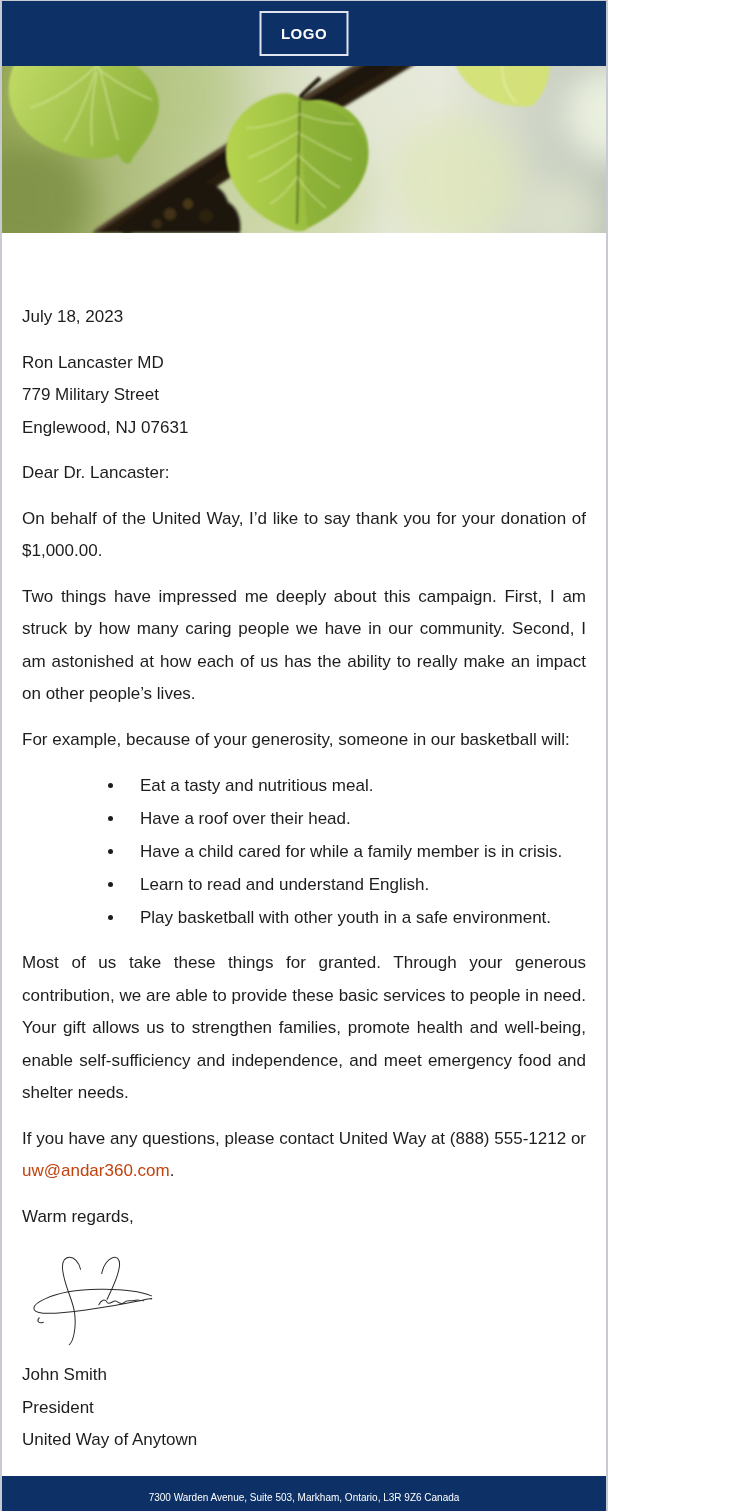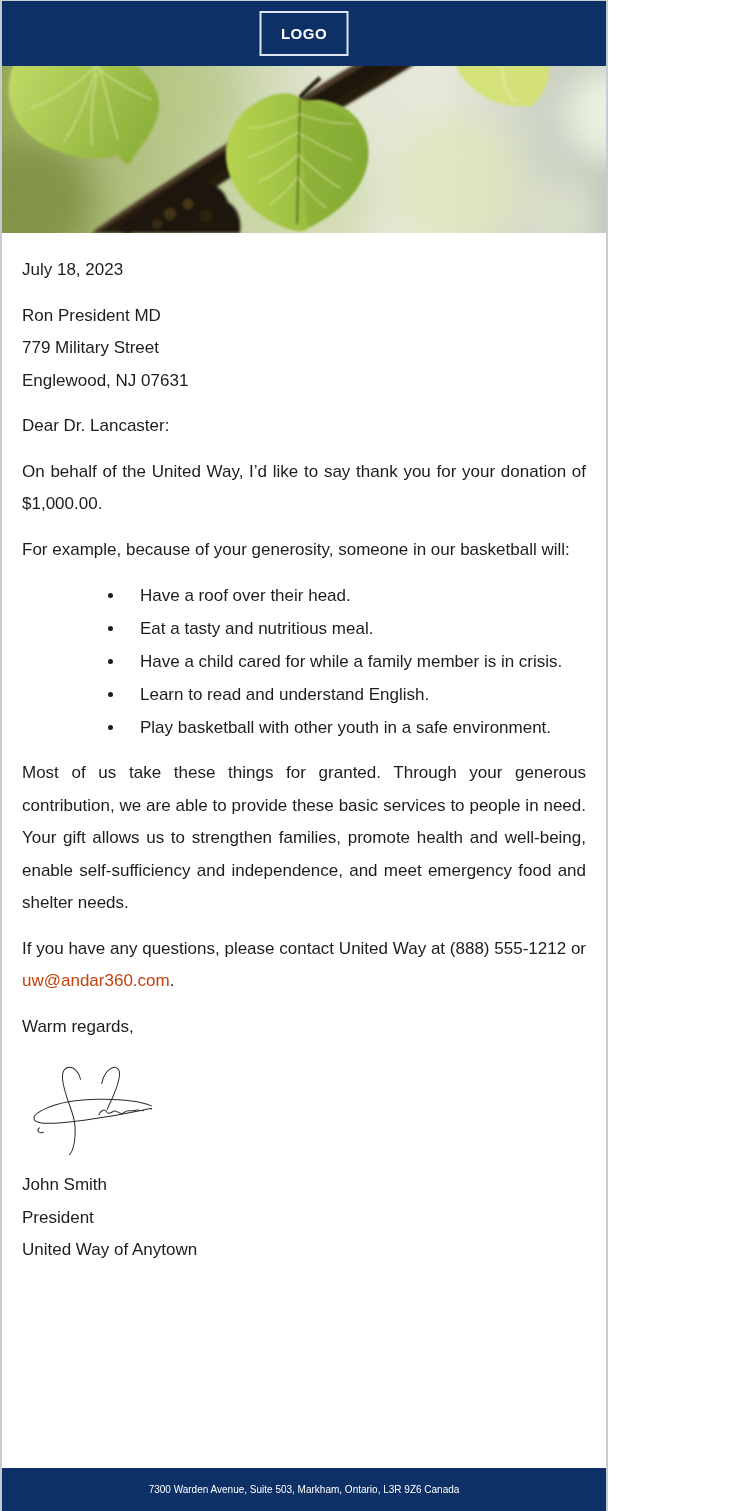--- a/index.html
+++ b/index.html
@@ -16,21 +16,21 @@
   .logo-box {
     position:absolute; top:10px; left:50%; transform:translateX(-50%);
     width:89px; height:45px; border:2px solid #dfe4ee;
     display:flex; align-items:center; justify-content:center;
     color:#ffffff; font-size:15px; font-weight:700; letter-spacing:0.5px; cursor:pointer;
   }
 
   .hero { height:167px; flex:none; overflow:hidden; line-height:0; }
   .hero svg { display:block; width:752px; height:167px; }
 
-  .letter { flex:1; padding:8px 20px 6px; font-size:17px; line-height:32.5px; }
+  .letter { flex:1; padding:8px 20px 6px; font-size:17px; line-height:32.5px;margin-top:47px; }
   .letter p { margin:13px 0; }
   .letter p.justify { text-align:justify; }
 
   ul.benefits { list-style:none; margin:13px 0; }
   ul.benefits li { position:relative; padding-left:118px; line-height:33px; }
   ul.benefits li .dot {
     position:absolute; left:86px; top:14px;
     width:5px; height:5px; border-radius:50%; background:#1d1d1f;
   }
 
@@ -144,35 +144,36 @@
         <path d="M500,-2 C500,14 505,28 514,36" stroke="#eef6c0" stroke-width="1.2" opacity="0.7" fill="none"></path>
       </g>
     </svg>
   </div>
 
   <div class="letter">
 
     <p>July 18, 2023</p>
 
     <p>
-      <span>Ron President MD</span><br>
+      <span>Ron Lancaster MD</span><br>
       <span>779 Military Street</span><br>
       <span>Englewood, NJ 07631</span>
     </p>
 
     <p>Dear Dr. Lancaster:</p>
 
     <p class="justify">On behalf of the United Way, I’d like to say thank you for your donation of $1,000.00.</p>
 
+    <p class="justify">Two things have impressed me deeply about this campaign. First, I am struck by how many caring people we have in our community. Second, I am astonished at how each of us has the ability to really make an impact on other people’s lives.</p>
 
     <p class="justify">For example, because of your generosity, someone in our basketball will:</p>
 
     <ul class="benefits">
+      <li><span class="dot"></span><span>Eat a tasty and nutritious meal.</span></li>
       <li><span class="dot"></span><span>Have a roof over their head.</span></li>
-      <li><span class="dot"></span><span>Eat a tasty and nutritious meal.</span></li>
       <li><span class="dot"></span><span>Have a child cared for while a family member is in crisis.</span></li>
       <li><span class="dot"></span><span>Learn to read and understand English.</span></li>
       <li><span class="dot"></span><span>Play basketball with other youth in a safe environment.</span></li>
     </ul>
 
     <p class="justify">Most of us take these things for granted. Through your generous contribution, we are able to provide these basic services to people in need. Your gift allows us to strengthen families, promote health and well-being, enable self-sufficiency and independence, and meet emergency food and shelter needs.</p>
 
     <p class="justify"><span>If you have any questions, please contact United Way at (888) 555-1212 or </span><a class="email-link">uw@andar360.com</a><span>.</span></p>
 
 

